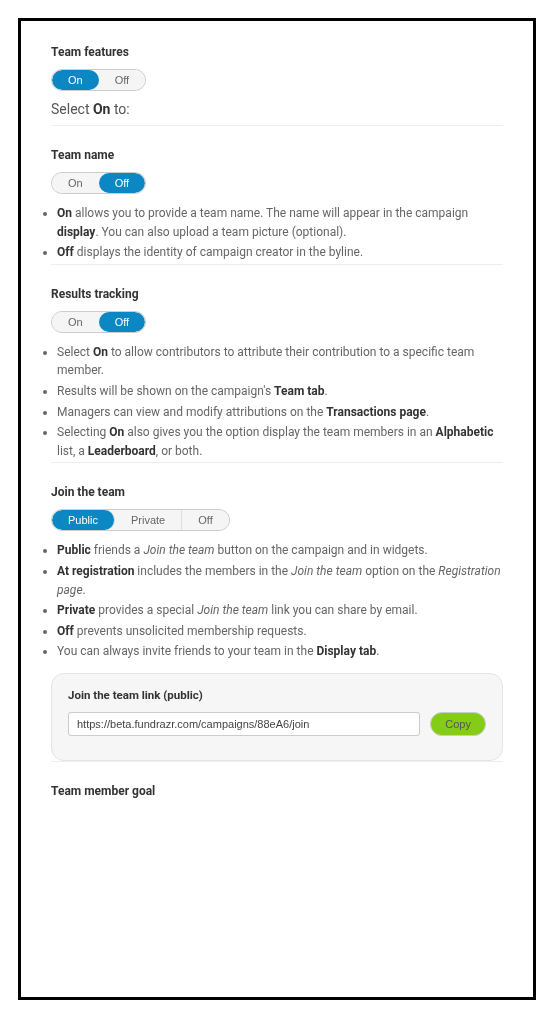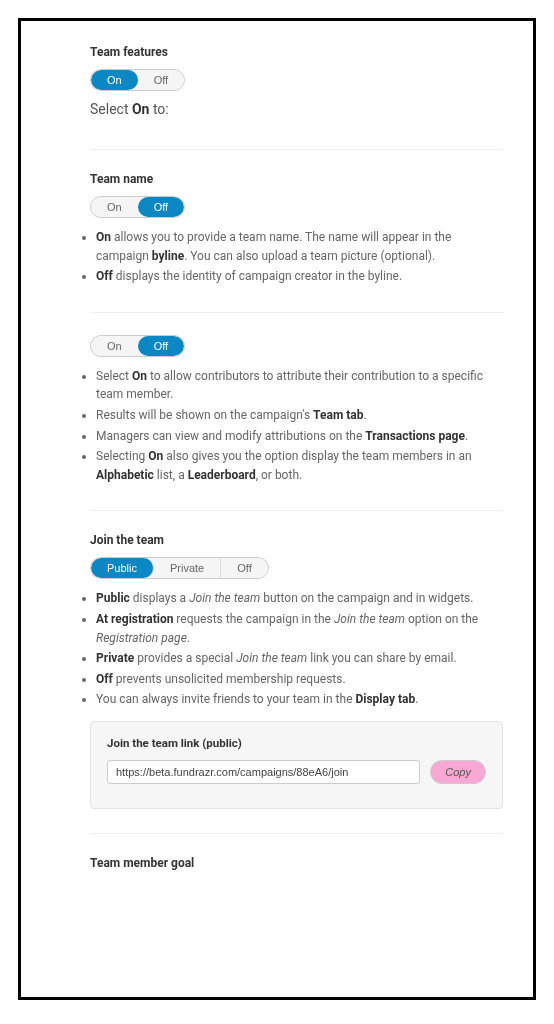--- a/index.html
+++ b/index.html
@@ -13,23 +13,21 @@
   .frame {
     border: 3px solid #000;
     padding: 24px 30px 36px 30px;
     width: 518px;
     margin: 0 auto;
     position: relative;
     min-height: 982px;
   }
   .section {
     border-bottom: 1px solid #eee;
-    padding-bottom: 24px;
     margin-bottom: 22px;
-    margin-left: 39px;
   }
   .section.last { border-bottom: none; margin-bottom: 0;}
   h4.section-title {
     font-weight: 700;
     font-size: 12px;
     margin-bottom: 10px;
     color: #333;
   }
   .toggle {
     display: inline-flex;
@@ -70,21 +68,21 @@
     font-size: 12px;
     line-height: 1.55;
   }
   ul.bullets li { margin-bottom: 2px; }
   .b { font-weight: 700; color:#333;}
   .it { font-style: italic; }
   .outdent { margin-left: -12px; }
   .panel {
     background: #f6f6f6;
     border: 1px solid #e4e4e4;
-    border-radius: 4px;
+    border-radius: 13px;
     padding: 14px 16px;
     margin-top: 12px;
   }
   .panel h5 {
     font-size: 11.5px;
     font-weight: 700;
     margin-bottom: 10px;
     color: #333;
   }
   .link-row {
@@ -99,25 +97,24 @@
     font-size: 11px;
     border: 1px solid #ccc;
     border-radius: 3px;
     background: #fff;
     color: #444;
   }
   .btn-outline {
     padding: 5px 14px;
     border: 1px solid #ccc;
     border-radius: 14px;
-    background: #f9a8d4;
+    background: #84cc16;
     font-size: 11px;
     color: #555;
     cursor: pointer;
-    font-style: italic;
   }
 </style>
 </head>
 <body>
 
 <div class="frame">
 
   <div class="section">
     <h4 class="section-title">Team features</h4>
     <div class="toggle">
@@ -130,29 +127,30 @@
   </div>
 
   <div class="section">
     <h4 class="section-title">Team name</h4>
     <div class="toggle">
       <button class="seg">On</button>
       <button class="seg active">Off</button>
     </div>
     <ul class="bullets outdent">
       <li>
-        <span class="b">On</span><span> allows you to provide a team name. The name will appear in the campaign </span><span class="b">byline</span><span>. You can also upload a team picture (optional).</span>
+        <span class="b">On</span><span> allows you to provide a team name. The name will appear in the campaign </span><span class="b">display</span><span>. You can also upload a team picture (optional).</span>
       </li>
       <li>
         <span class="b">Off</span><span> displays the identity of campaign creator in the byline.</span>
       </li>
     </ul>
   </div>
 
   <div class="section">
+    <h4 class="section-title">Results tracking</h4>
     <div class="toggle">
       <button class="seg">On</button>
       <button class="seg active">Off</button>
     </div>
     <ul class="bullets outdent">
       <li>
         <span>Select </span><span class="b">On</span><span> to allow contributors to attribute their contribution to a specific team member.</span>
       </li>
       <li>
         <span>Results will be shown on the campaign's </span><span class="b">Team tab</span><span>.</span>
@@ -168,24 +166,24 @@
 
   <div class="section">
     <h4 class="section-title">Join the team</h4>
     <div class="toggle tri">
       <button class="seg active">Public</button>
       <button class="seg">Private</button>
       <button class="seg">Off</button>
     </div>
     <ul class="bullets outdent">
       <li>
-        <span class="b">Public</span><span> displays a </span><span class="it">Join the team</span><span> button on the campaign and in widgets.</span>
-      </li>
-      <li>
-        <span class="b">At registration</span><span> requests the campaign in the </span><span class="it">Join the team</span><span> option on the </span><span class="it">Registration page</span><span>.</span>
+        <span class="b">Public</span><span> friends a </span><span class="it">Join the team</span><span> button on the campaign and in widgets.</span>
+      </li>
+      <li>
+        <span class="b">At registration</span><span> includes the members in the </span><span class="it">Join the team</span><span> option on the </span><span class="it">Registration page</span><span>.</span>
       </li>
       <li>
         <span class="b">Private</span><span> provides a special </span><span class="it">Join the team</span><span> link you can share by email.</span>
       </li>
       <li>
         <span class="b">Off</span><span> prevents unsolicited membership requests.</span>
       </li>
       <li>
         <span>You can always invite friends to your team in the </span><span class="b">Display tab</span><span>.</span>
       </li>

